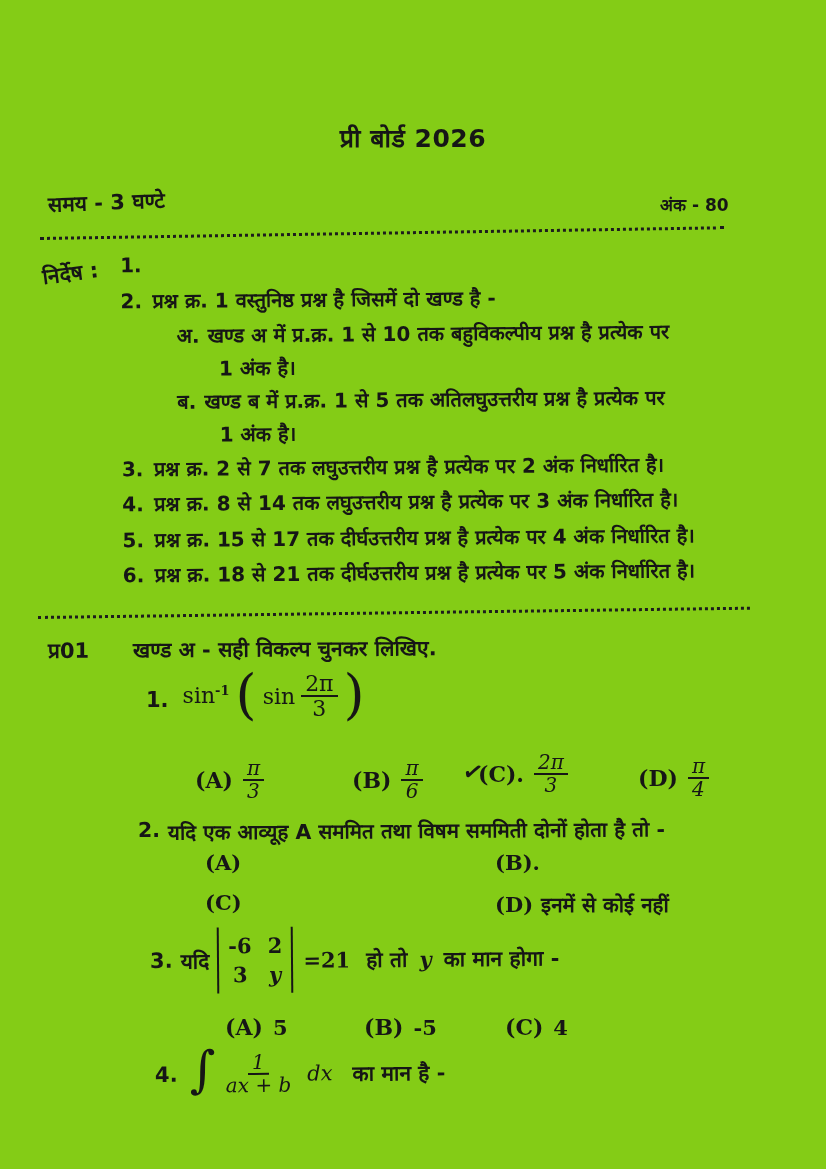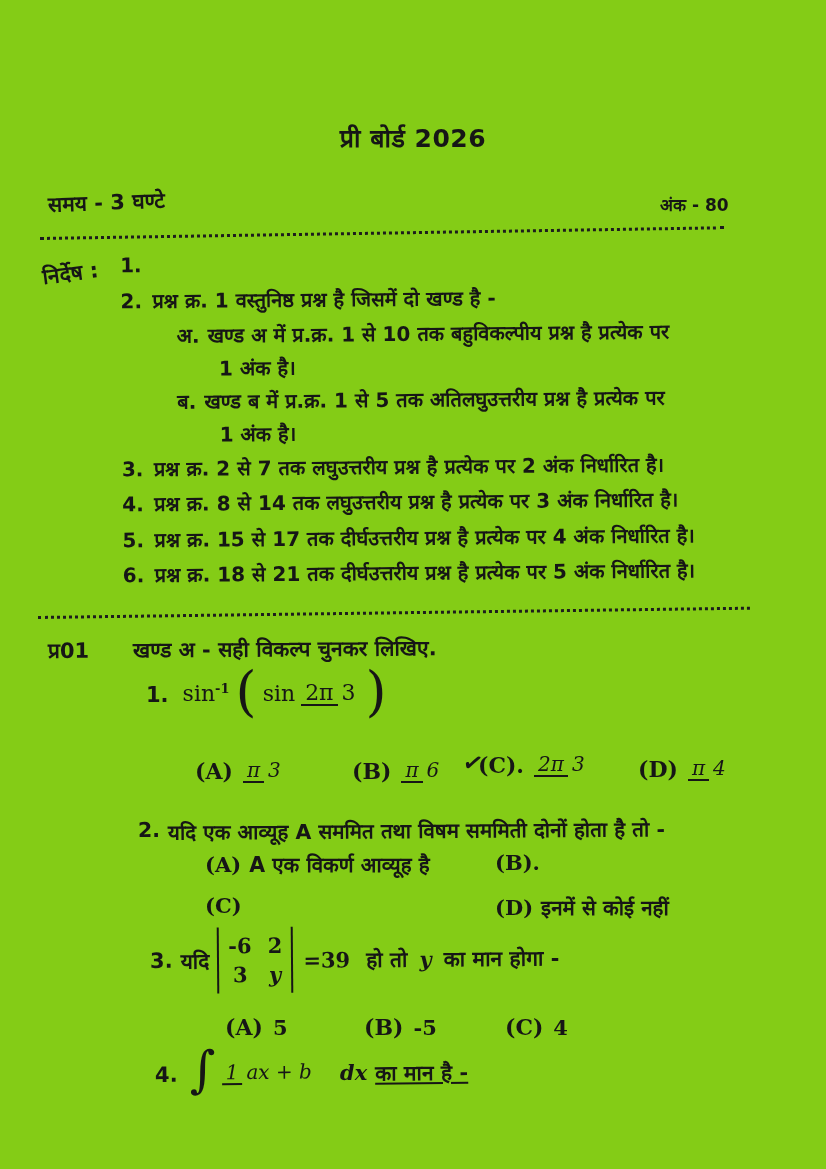--- a/index.html
+++ b/index.html
@@ -32,21 +32,21 @@
   .isub .l1{display:flex;gap:8px;}
   .isub .l2{margin-left:42px;margin-top:9px;}
 
   
   #sec{top:636px;left:48px;width:700px;font-size:21px;transform:rotate(-0.4deg);transform-origin:left center;}
   #sec .hd{position:absolute;left:85px;top:0;}
 
   
   .mathline{display:flex;align-items:center;}
   .it{font-style:italic;}
-  .frac{display:inline-flex;flex-direction:row;vertical-align:middle;line-height:1.05;}
+  .frac{display:inline-flex;flex-direction:column;align-items:center;vertical-align:middle;line-height:1.05;}
   .frac .fn{padding:0 4px;border-bottom:2px solid #161616;}
   .frac .fd{padding:0 4px;}
   .paren{font-family:"DejaVu Serif",serif;font-weight:300;font-size:54px;line-height:.8;transform:translateY(-2px);}
   sup.msup{font-size:13px;vertical-align:super;font-weight:700;}
 
   
   #q1{top:672px;left:146px;font-size:21px;gap:6px;}
   #q1 .qno{font-size:21px;margin-right:8px;align-self:flex-end;padding-bottom:8px;}
   #q1 .fx{font-family:"DejaVu Serif",serif;font-weight:500;font-size:22px;}
   #q1 .hn{margin-left:14px;font-size:21px;}
@@ -80,22 +80,22 @@
   #q3oA{left:225px;top:4px;}
   #q3oB{left:364px;top:4px;}
   #q3oC{left:505px;top:4px;}
   .onum{font-family:"DejaVu Serif",serif;font-weight:700;font-size:21px;}
 
   
   #q4{top:1052px;left:155px;font-size:21px;gap:6px;transform:rotate(-0.6deg);transform-origin:left center;}
   #q4 .qno{align-self:flex-end;padding-bottom:10px;margin-right:6px;}
   .intsign{font-family:"DejaVu Serif",serif;font-weight:400;font-size:50px;line-height:.9;transform:translateY(-4px);}
   #q4 .ifrac{font-family:"DejaVu Serif",serif;font-style:italic;font-weight:500;font-size:20px;}
-  #q4 .dx{font-family:"DejaVu Serif",serif;font-style:italic;font-weight:700;margin-left:18px;}
-  #q4 .hn{margin-left:2px;text-decoration:underline;}
+  #q4 .dx{font-family:"DejaVu Serif",serif;font-style:italic;font-weight:400;margin-left:6px;}
+  #q4 .hn{margin-left:14px;}
 </style>
 </head>
 <body>
 
 <div class="page">
 
   <div class="abs" id="title">प्री बोर्ड 2026</div>
   <div class="abs nw" id="meta-time">समय - 3 घण्टे</div>
   <div class="abs nw" id="meta-marks">अंक - 80</div>
 
@@ -195,21 +195,20 @@
   </div>
 
   <div class="abs nw" id="q2">
     <span>2.</span>
     <span>यदि एक आव्यूह A सममित तथा विषम सममिती दोनों होता है तो -</span>
   </div>
   <div class="abs" id="q2opts">
     <div class="q2row">
       <div class="q2cell q2c1 nw">
         <span class="olabel">(A)</span>
-        <span>A एक विकर्ण आव्यूह है</span>
       </div>
       <div class="q2cell nw">
         <span class="olabel">(B).</span>
       </div>
     </div>
     <div class="q2row">
       <div class="q2cell q2c1 nw">
         <span class="olabel">(C)</span>
       </div>
       <div class="q2cell nw">
@@ -221,21 +220,21 @@
 
   <div class="abs mathline" id="q3">
     <span>3.</span>
     <span>यदि</span>
     <span class="det">
       <span>-6</span>
       <span>2</span>
       <span>3</span>
       <span class="it">y</span>
     </span>
-    <span class="eq">=39</span>
+    <span class="eq">=21</span>
     <span class="hn nw">हो तो</span>
     <span class="var">y</span>
     <span class="nw">का मान होगा -</span>
   </div>
   <div class="abs" id="q3opts">
     <div class="opt" id="q3oA">
       <span class="olabel">(A)</span>
       <span class="onum">5</span>
     </div>
     <div class="opt" id="q3oB">

